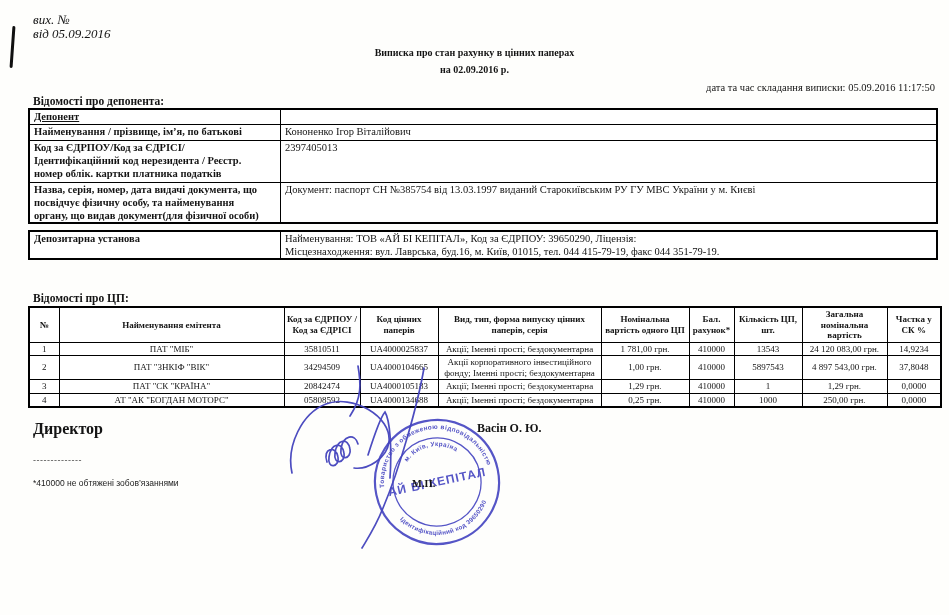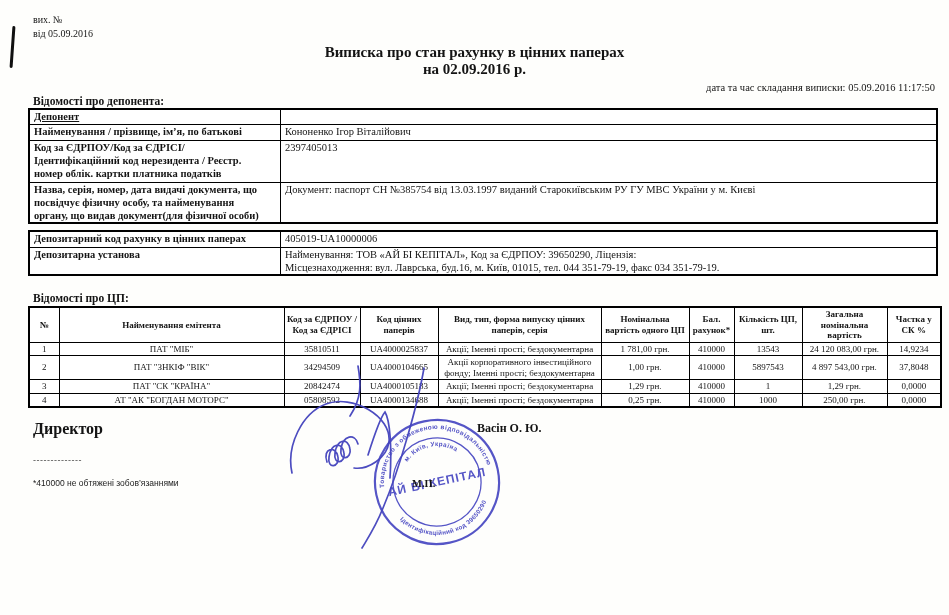--- a/index.html
+++ b/index.html
@@ -8,25 +8,25 @@
     background:#fefefc;color:#141414;
     font-family:"Liberation Serif", serif;
   }
   .abs{position:absolute;}
 
   
   #pen-artifact{left:11px;top:26px;width:3px;height:42px;background:#101010;
     transform:rotate(4deg);border-radius:2px;}
 
   
-  #corner-note{left:33px;top:13px;font-size:10px;line-height:14px;}
+  #corner-note{left:33px;top:13px;font-size:13px;line-height:14px;font-style:italic;}
 
   
   #title-block{left:0;top:44px;width:949px;text-align:center;font-weight:bold;
-    font-size:15px;line-height:17px;}
+    font-size:10px;line-height:17px;}
 
   #datetime-line{top:82px;right:14px;font-size:10.5px;}
 
   .section-heading{font-weight:bold;font-size:11.5px;}
 
   
   .doc-table{border-collapse:collapse;border:2px solid #000;table-layout:fixed;
     background:#fff;}
   .doc-table td{border:1px solid #000;padding:0 4px;vertical-align:top;
     font-size:10.5px;line-height:13px;}
@@ -104,29 +104,25 @@
           <div>посвідчує фізичну особу, та найменування</div>
           <div>органу, що видав документ(для фізичної особи)</div>
         </td>
         <td class="val">Документ: паспорт  СН  №385754 від 13.03.1997 виданий Старокиївським РУ  ГУ  МВС України у  м. Києві</td>
       </tr>
     </tbody>
 </table>
 
 <table class="abs doc-table" id="account-table" style="left:28px;top:230px;">
   <tbody id="account-body">
-      <tr class="r0">
-        <td class="lbl">Депозитарний код рахунку в цінних паперах</td>
-        <td class="val">405019-UA10000006</td>
-      </tr>
       <tr class="r1">
         <td class="lbl">Депозитарна установа</td>
         <td class="val">
           <div>Найменування: ТОВ «АЙ БІ КЕПІТАЛ», Код за ЄДРПОУ: 39650290, Ліцензія:</div>
-          <div>Місцезнаходження: вул. Лаврська, буд.16, м. Київ, 01015, тел. 044 351-79-19, факс 034 351-79-19.</div>
+          <div>Місцезнаходження: вул. Лаврська, буд.16, м. Київ, 01015, тел. 044 415-79-19, факс 044 351-79-19.</div>
         </td>
       </tr>
     </tbody>
 </table>
 
 <div class="abs section-heading" style="left:33px;top:292px;text-align:right;">Відомості про ЦП:</div>
 <table class="abs" id="securities-table" style="left:28px;top:306px;">
   <colgroup>
     <col style="width:30px">
       <col style="width:225px">

